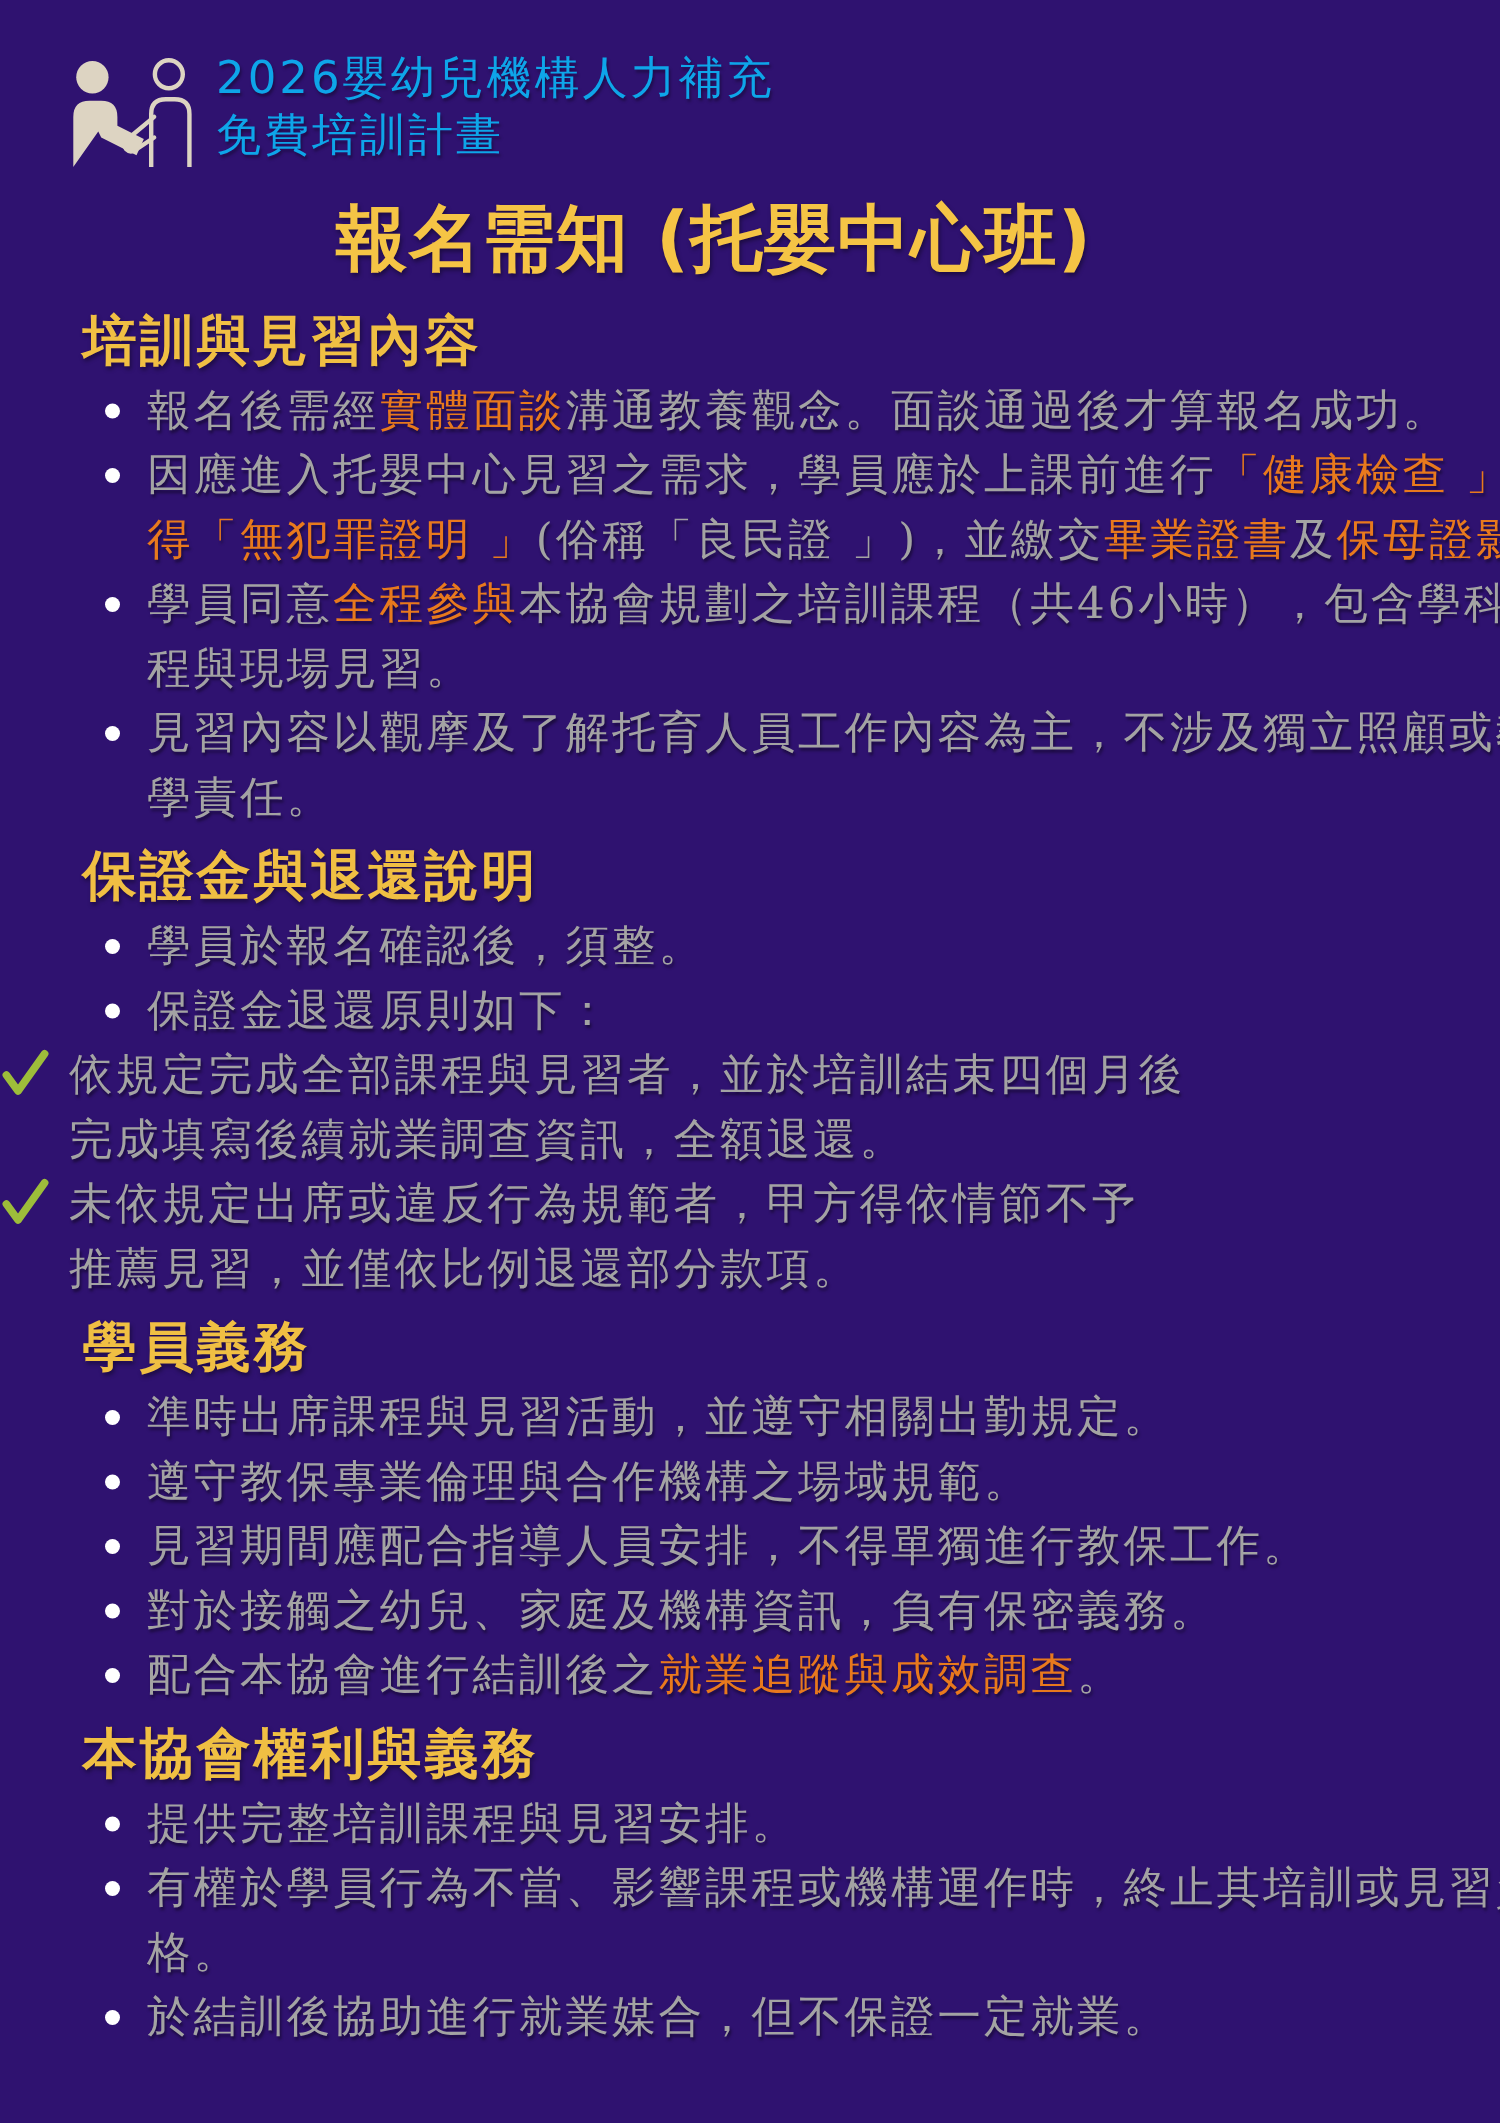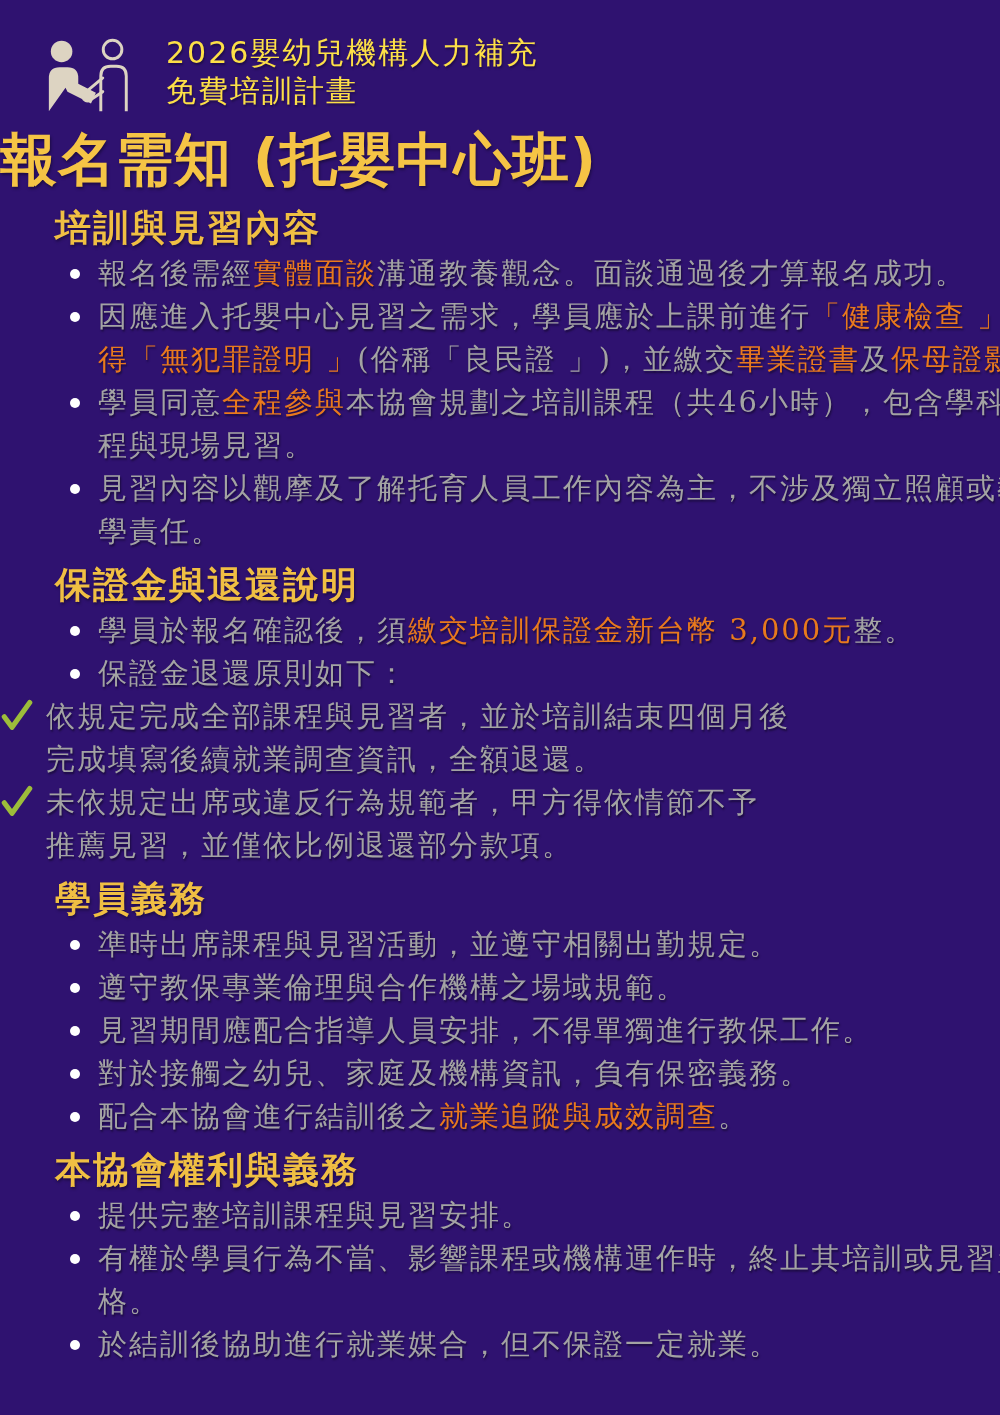--- a/index.html
+++ b/index.html
@@ -10,35 +10,35 @@
     font-family:"DejaVu Serif", serif;
     -webkit-font-smoothing:antialiased;
   }
   
   .header{
     display:flex;align-items:flex-start;
     padding:34px 0 0 42px;
   }
   .header .icon{width:98px;height:74px;flex:none;margin-top:4px;}
   .header-text{
-    margin-left:26px;
-    color:#fde047;
+    margin-left:4px;
+    color:#0ea5e9;
     font-family:"DejaVu Sans", sans-serif;
     font-size:30px;line-height:38px;
     letter-spacing:2px;
     text-shadow:1px 2px 2px rgba(0,0,0,.35);
   }
   
   .page-title{
-    text-align:left;
+    text-align:center;
     padding:14px 48px 0 0;
     color:#f5c445;
     font-family:"DejaVu Sans", sans-serif;
     font-weight:600;
-    font-size:57px;line-height:66px;
+    font-size:48px;line-height:66px;
     letter-spacing:1px;
     text-shadow:1px 2px 3px rgba(0,0,0,.4);
     white-space:nowrap;
   }
   
   .content{padding-top:4px;}
   .section-heading{
     margin:10px 0 3px 55px;
     color:#f0bf43;
     font-family:"DejaVu Sans", sans-serif;
@@ -137,21 +137,20 @@
         <span class="w">學責任。</span>
       </div>
     </section>
     <section>
       <h2 class="section-heading">保證金與退還說明</h2>
       <div class="line dot-indent">
         <span class="mcell">
           <span class="bullet-dot"></span>
         </span>
         <span class="w">學員於報名確認後，須</span>
-        <span class="o">繳交培訓保證金新台幣 3,000元</span>
         <span class="w">整。</span>
       </div>
       <div class="line dot-indent">
         <span class="mcell">
           <span class="bullet-dot"></span>
         </span>
         <span class="w">保證金退還原則如下：</span>
       </div>
       <div class="line check-indent">
         <span class="mcell-check">

